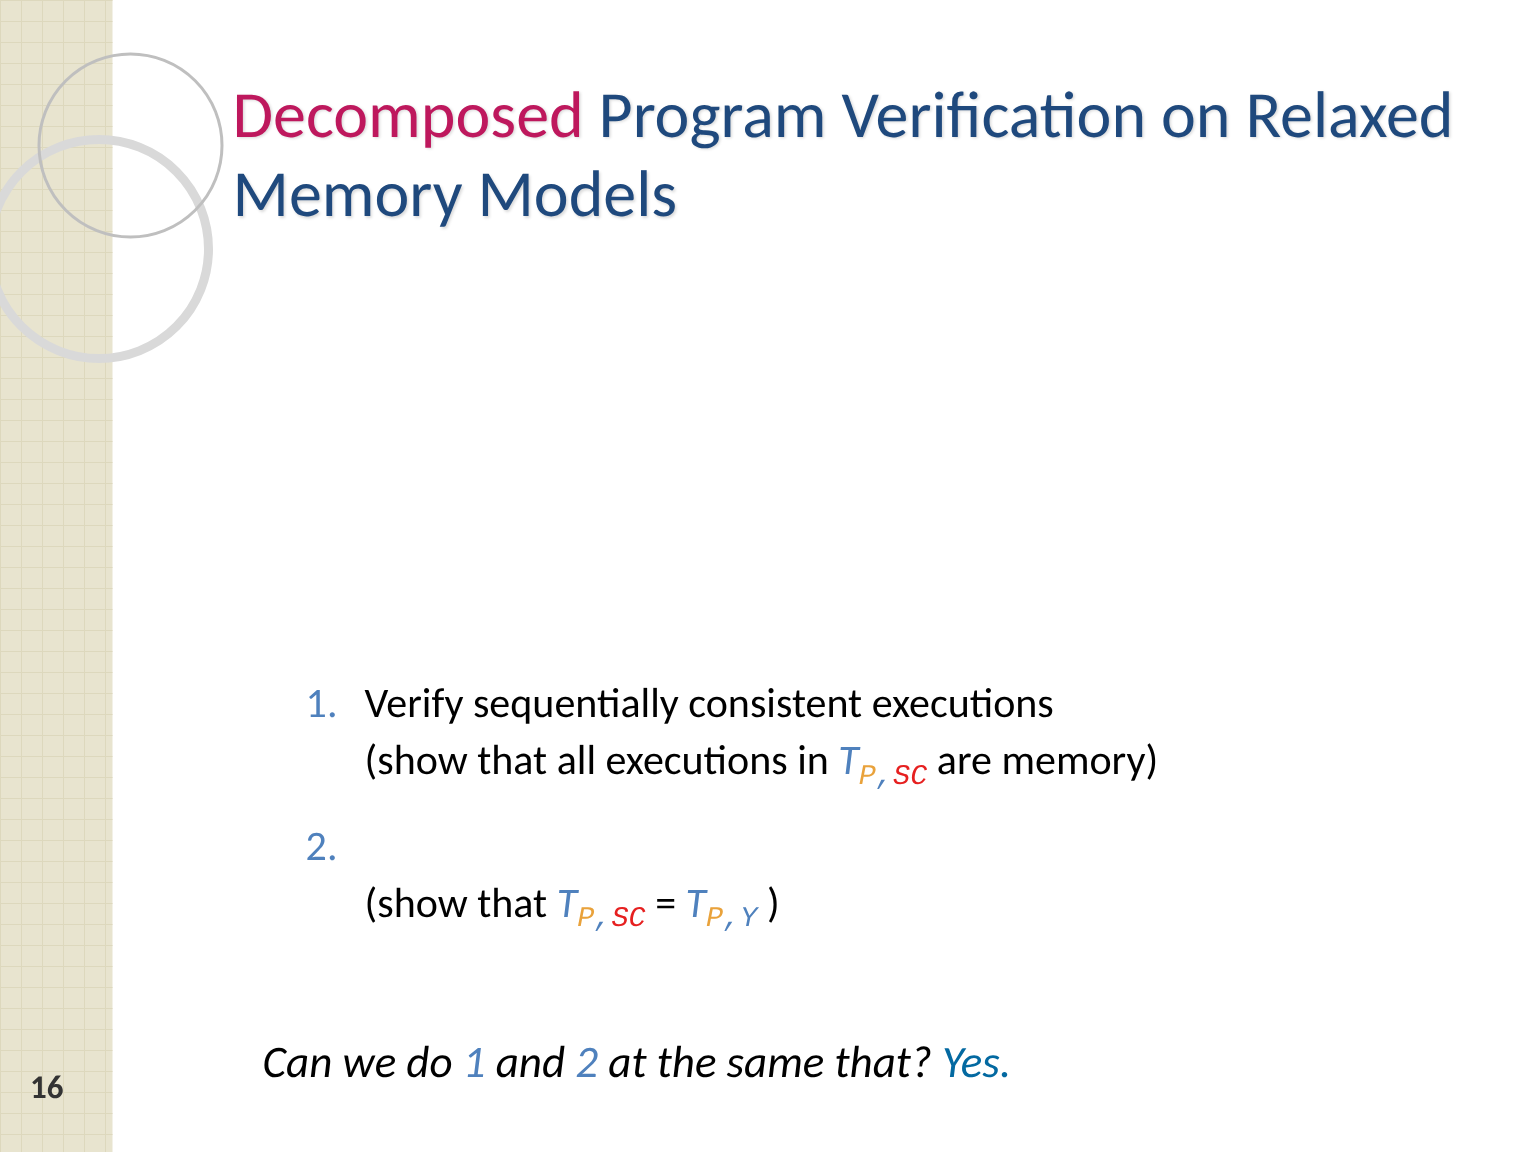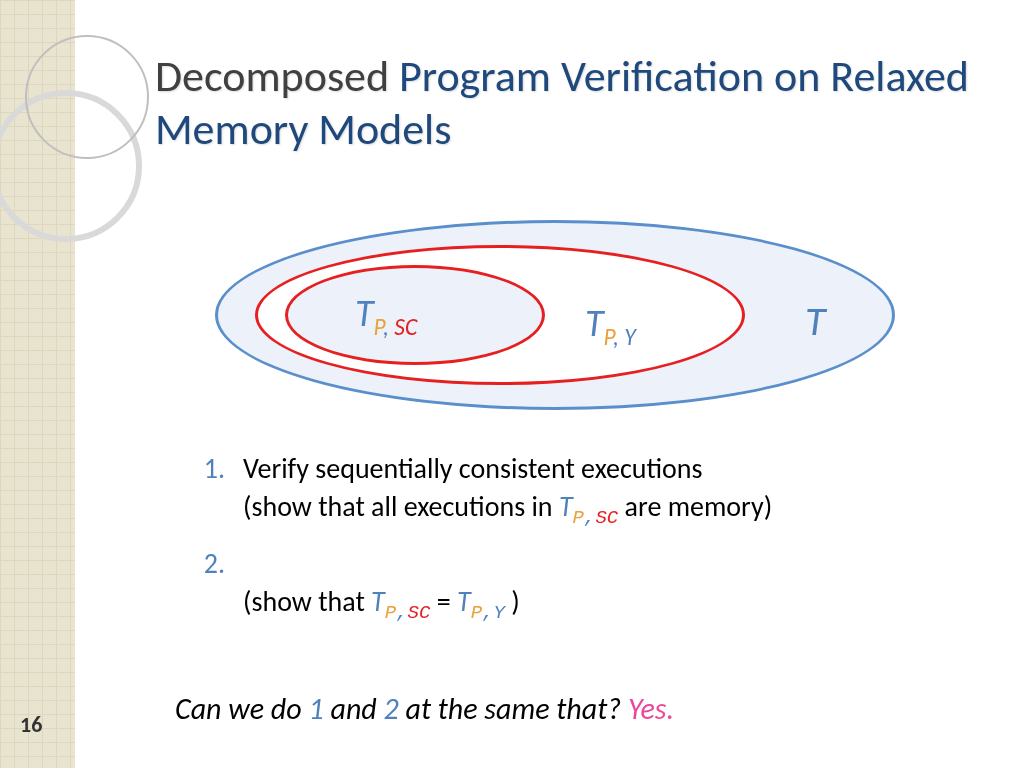--- a/index.html
+++ b/index.html
@@ -59,21 +59,21 @@
   .title {
     position: absolute;
     left: 80px;
     top: 50px;
     width: 820px;
     font-size: 44px;
     line-height: 1.2;
     color: #1f497d;
     text-shadow: 1px 1px 2px rgba(0,0,0,0.15);
   }
-  .title .red { color: #404040; }
+  .title .red { color: #be185d; }
   .diagram {
     position: absolute;
     left: 140px;
     top: 220px;
     width: 700px;
     height: 190px;
   }
   .ellipse {
     position: absolute;
     border-radius: 50%;
@@ -153,21 +153,21 @@
   .inline-t .y { color: #4f81bd; }
   .question {
     position: absolute;
     left: 100px;
     top: 690px;
     font-size: 30px;
     font-style: italic;
     color: #000;
   }
   .question .n1, .question .n2 { color: #4f81bd; }
-  .question .ans { color: #ec4899; font-style: italic; }
+  .question .ans { color: #0369a1; font-style: italic; }
   .page-num {
     position: absolute;
     left: 20px;
     bottom: 30px;
     font-size: 22px;
     font-weight: bold;
     color: #333;
     z-index: 5;
   }
 </style>
@@ -182,37 +182,20 @@
 </div>
 
 <div class="page-num">16</div>
 
 <div class="content">
 
   <div class="title">
     <span class="red">Decomposed</span><span> Program Verification on Relaxed Memory Models</span>
   </div>
 
-  <div class="diagram">
-    <div class="ellipse e-outer"></div>
-    <div class="ellipse e-mid"></div>
-    <div class="ellipse e-inner"></div>
-
-    <div class="lbl lbl-inner">
-      <span>T</span><sub><span class="p">P</span><span class="comma">, </span><span class="sc">SC</span></sub>
-    </div>
-
-    <div class="lbl lbl-mid">
-      <span>T</span><sub><span class="p">P</span><span class="comma">, </span><span class="y">Y</span></sub>
-    </div>
-
-    <div class="lbl lbl-outer">
-      <span>T</span>
-    </div>
-  </div>
 
   <div class="body-list">
     <div class="li">
       <div class="num">1.</div>
       <div class="txt">
         <span>Verify sequentially consistent executions</span><br>
         <span>(show that all executions in </span><span class="inline-t"><span>T</span><sub><span class="p">P</span><span class="comma">,</span><span class="sc">SC</span></sub></span><span> are memory)</span>
       </div>
     </div>
     <div class="li">

